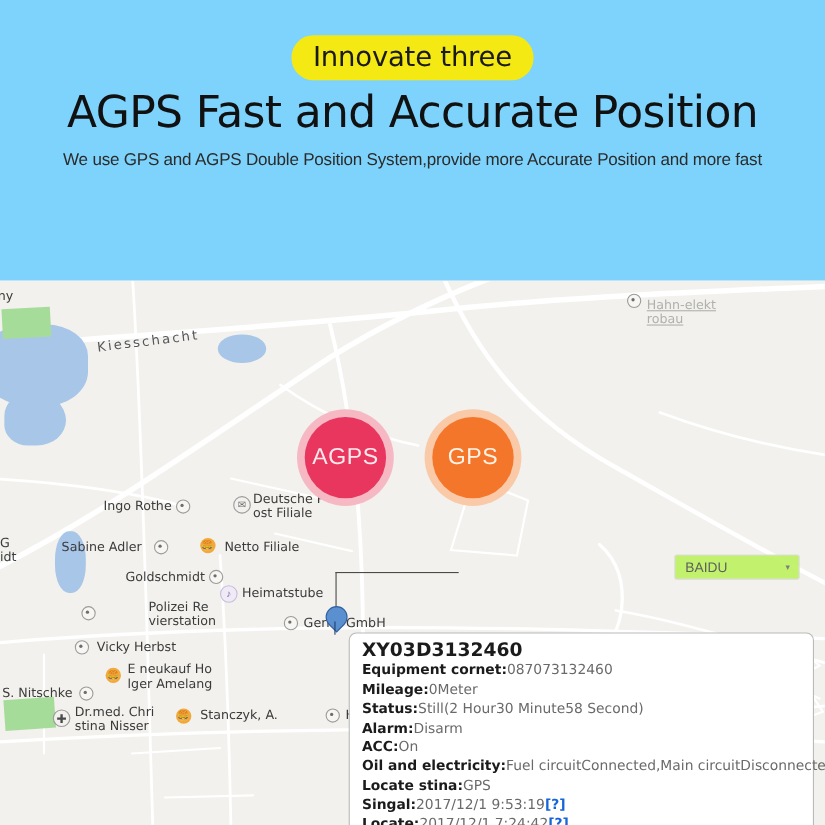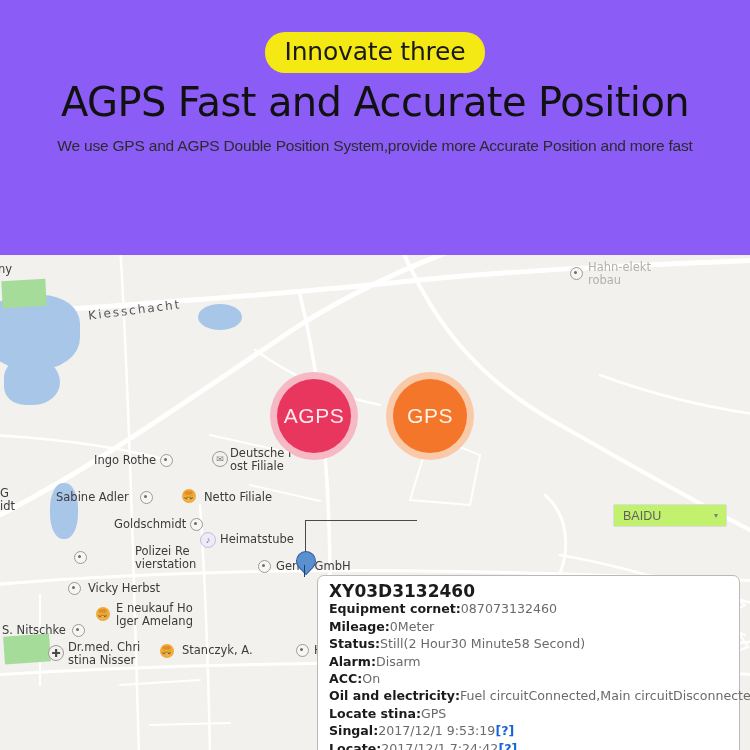--- a/index.html
+++ b/index.html
@@ -4,21 +4,21 @@
 <style>
   html,body{margin:0;padding:0;}
   body{
     width:750px;height:750px;overflow:hidden;position:relative;
     background:#ffffff;
     font-family:"Liberation Sans", sans-serif;
     -webkit-font-smoothing:antialiased;
   }
 
   
-  .header{position:absolute;left:0;top:0;width:750px;height:255px;background:#8b5cf6;z-index:5;}
+  .header{position:absolute;left:0;top:0;width:750px;height:255px;background:#7dd3fc;z-index:5;}
 
   .badge-wrap{position:absolute;left:0;top:32px;width:750px;text-align:center;}
   .badge{
     display:inline-block;background:#f5e914;color:#1a1a1a;
     font-size:25px;line-height:25px;padding:7px 20px 9px 20px;
     border-radius:20px;font-family:"DejaVu Sans", sans-serif;
     letter-spacing:-0.2px;
   }
 
   .headline{
@@ -170,21 +170,21 @@
   <div class="water" style="left:198px;top:49px;width:44px;height:26px;border-radius:50%;"></div>
   <div class="green" style="left:4px;top:380px;width:46px;height:28px;transform:rotate(-4deg);"></div>
   <div class="green" style="left:2px;top:25px;width:44px;height:27px;transform:rotate(-3deg);"></div>
 
   <div class="street-label" style="left:88px;top:48px;transform:rotate(-7deg);">Kiesschacht</div>
   <div class="street-label" style="left:488px;top:378px;transform:rotate(-11deg);">An der Kirche</div>
 
   <div class="poi" style="left:-2px;top:8px;">ny</div>
 
   <div class="poi-dot" style="left:570px;top:12px;"></div>
-  <div class="poi" style="left:588px;top:6px;color:#b0b0ac;">Hahn-elekt
+  <div class="poi" style="left:588px;top:16px;color:#b0b0ac;text-decoration:underline;">Hahn-elekt
 robau</div>
 
   <div class="poi" style="left:94px;top:199px;">Ingo Rothe</div>
   <div class="poi-dot" style="left:160px;top:199px;"></div>
 
   <div class="poi-icon icon-post" style="left:212px;top:196px;">✉</div>
   <div class="poi" style="left:230px;top:192px;">Deutsche P
 ost Filiale</div>
 
   <div class="poi" style="left:56px;top:236px;">Sabine Adler</div>

